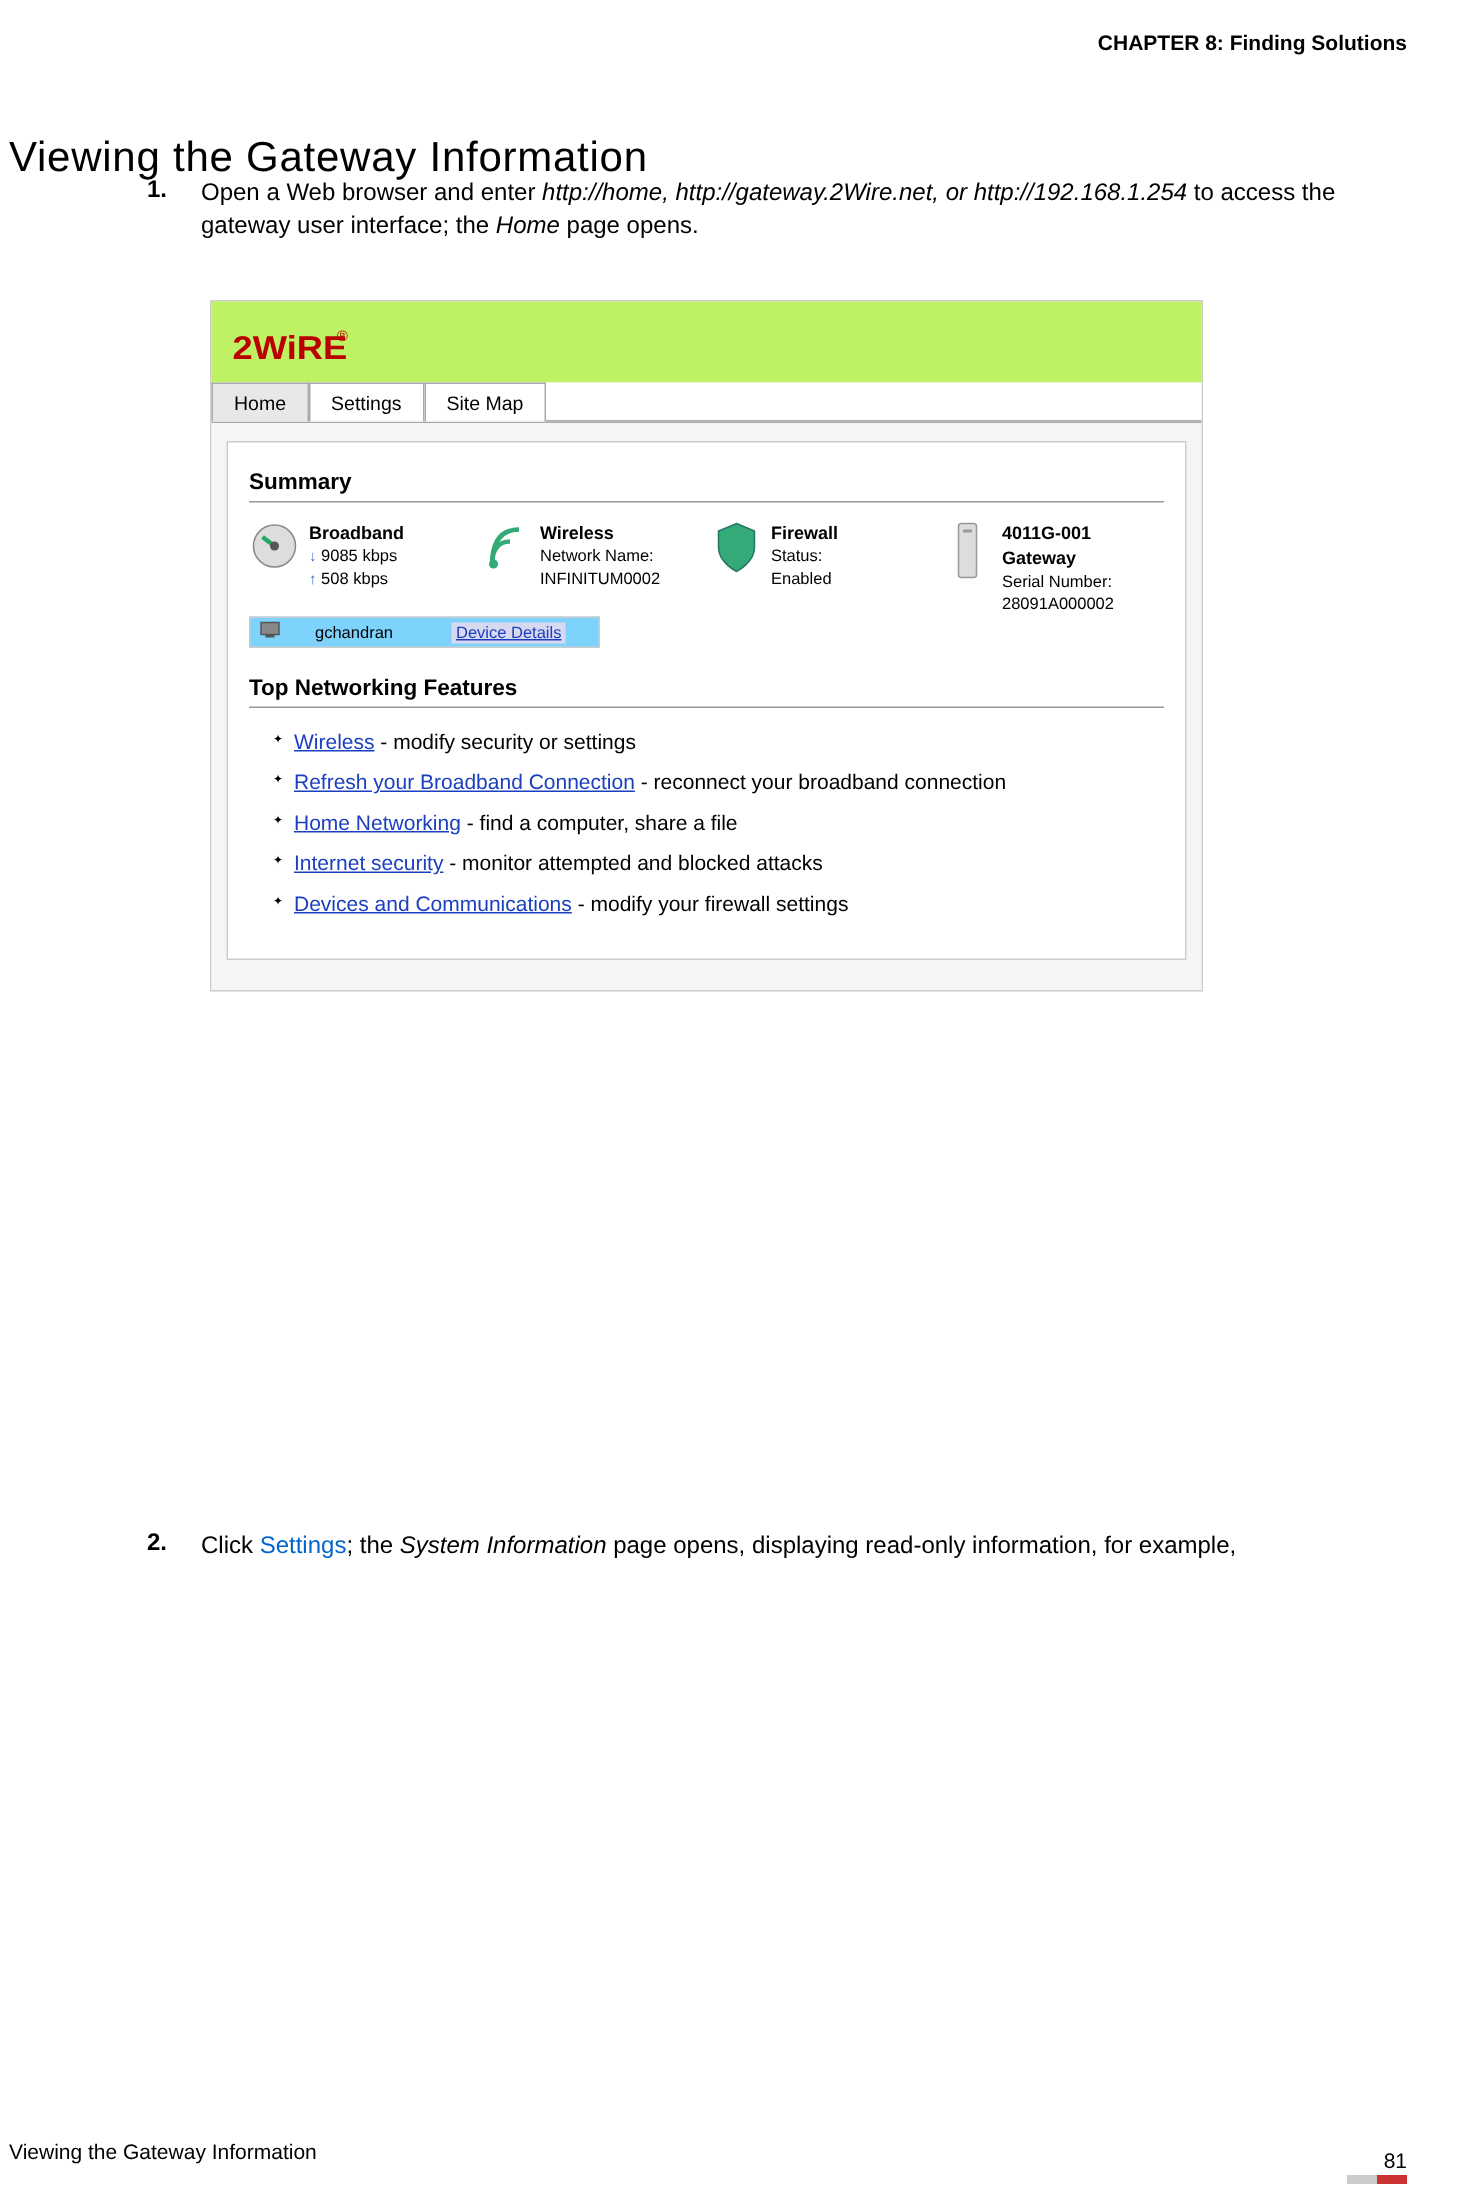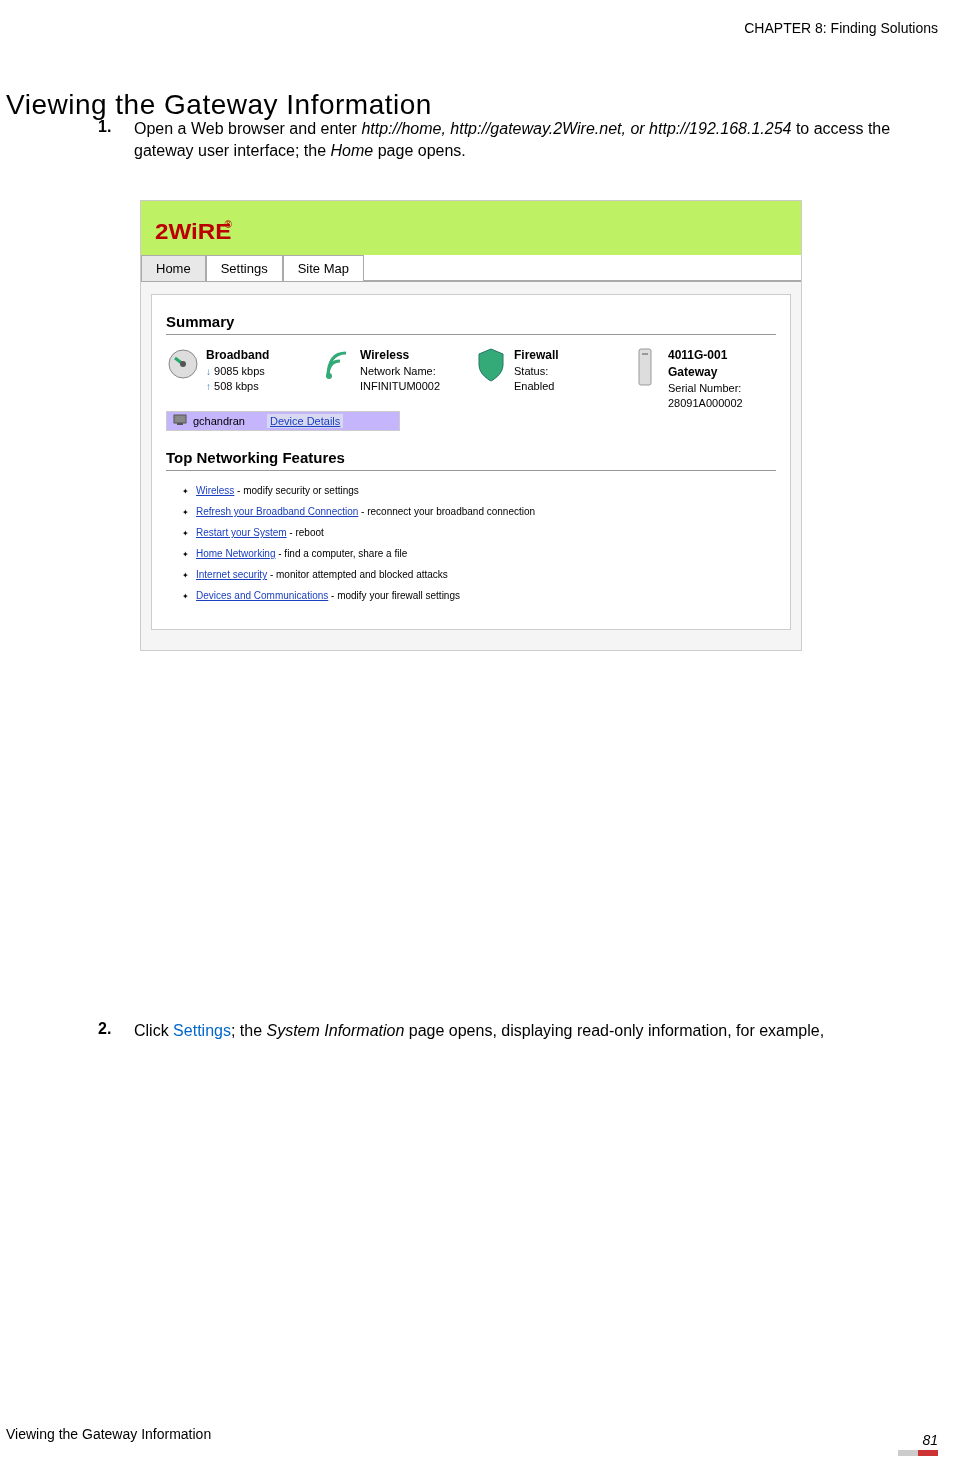--- a/index.html
+++ b/index.html
@@ -10,20 +10,21 @@
     height: 1468px;
     position: relative;
     background: #fff;
     color: #000;
   }
   .chapter-header {
     position: absolute;
     top: 20px;
     right: 36px;
     font-size: 14px;
+    font-weight: bold;
   }
   .main-heading {
     position: absolute;
     top: 70px;
     left: 6px;
     font-size: 28px;
     font-weight: normal;
     letter-spacing: 0.5px;
   }
   .step-list {
@@ -129,40 +130,40 @@
     justify-content: center;
   }
   .stats-text { font-size: 11px; line-height: 1.4; }
   .stats-text .lbl { font-weight: bold; font-size: 12px; }
   .small-arrow-down { color: #3a7cc7; font-size: 10px; }
   .small-arrow-up   { color: #3a7cc7; font-size: 10px; }
   .device-row {
     display: flex;
     align-items: center;
     border: 1px solid #ccc;
-    background: #c4b5fd;
+    background: #7dd3fc;
     width: 220px;
     padding: 2px 6px;
-    gap: 6px;
+    gap: 23px;
     font-size: 11px;
   }
   .device-link {
     color: #1a3fbf;
     text-decoration: underline;
     background: #d8d8f0;
     padding: 1px 3px;
     margin-left: 16px;
   }
   .feat-list {
     list-style: none;
     padding: 0 0 0 16px;
     margin: 8px 0 0 0;
   }
   .feat-list li {
-    font-size: 10px;
+    font-size: 14px;
     line-height: 1.5;
     margin-bottom: 6px;
     position: relative;
     padding-left: 14px;
   }
   .feat-list li::before {
     content: "✦";
     font-size: 8px;
     position: absolute;
     left: 0;
@@ -179,21 +180,20 @@
     position: absolute;
     bottom: 26px;
     left: 6px;
     font-size: 14px;
   }
   .footer-right {
     position: absolute;
     bottom: 20px;
     right: 36px;
     font-size: 14px;
-    font-style: italic;
   }
   .footer-bar {
     position: absolute;
     bottom: 12px;
     right: 36px;
     width: 40px;
     height: 6px;
     background: linear-gradient(to right, #ccc 50%, #c33 50%);
   }
 </style>
@@ -292,21 +292,20 @@
             </svg>
         </span>
         <span>gchandran</span>
         <a class="device-link">Device Details</a>
       </div>
 
       <div class="sec-title">Top Networking Features</div>
       <ul class="feat-list">
         <li><a class="feat-link">Wireless</a><span> - modify security or settings</span></li>
         <li><a class="feat-link">Refresh your Broadband Connection</a><span> - reconnect your broadband connection</span></li>
-        <li><a class="feat-link">Restart your System</a><span> - reboot</span></li>
         <li><a class="feat-link">Home Networking</a><span> - find a computer, share a file</span></li>
         <li><a class="feat-link">Internet security</a><span> - monitor attempted and blocked attacks</span></li>
         <li><a class="feat-link">Devices and Communications</a><span> - modify your firewall settings</span></li>
       </ul>
 
     </div>
   </div>
 </div>
 
 <div class="step2">

